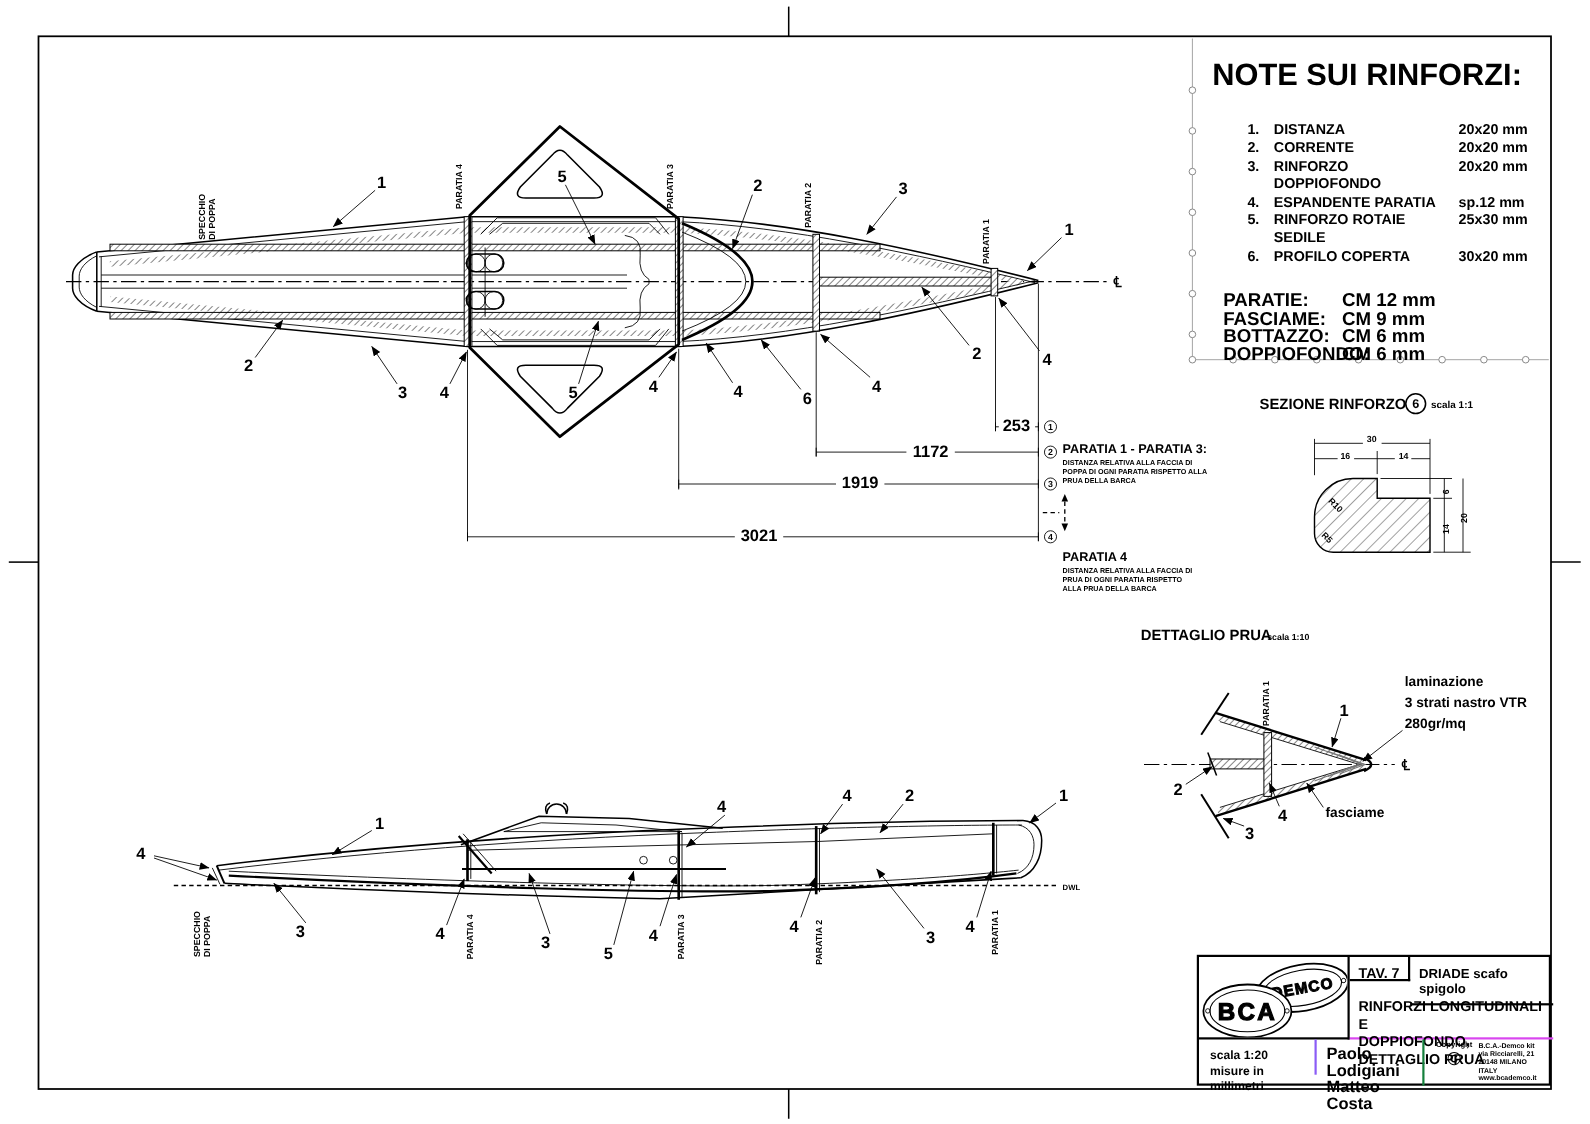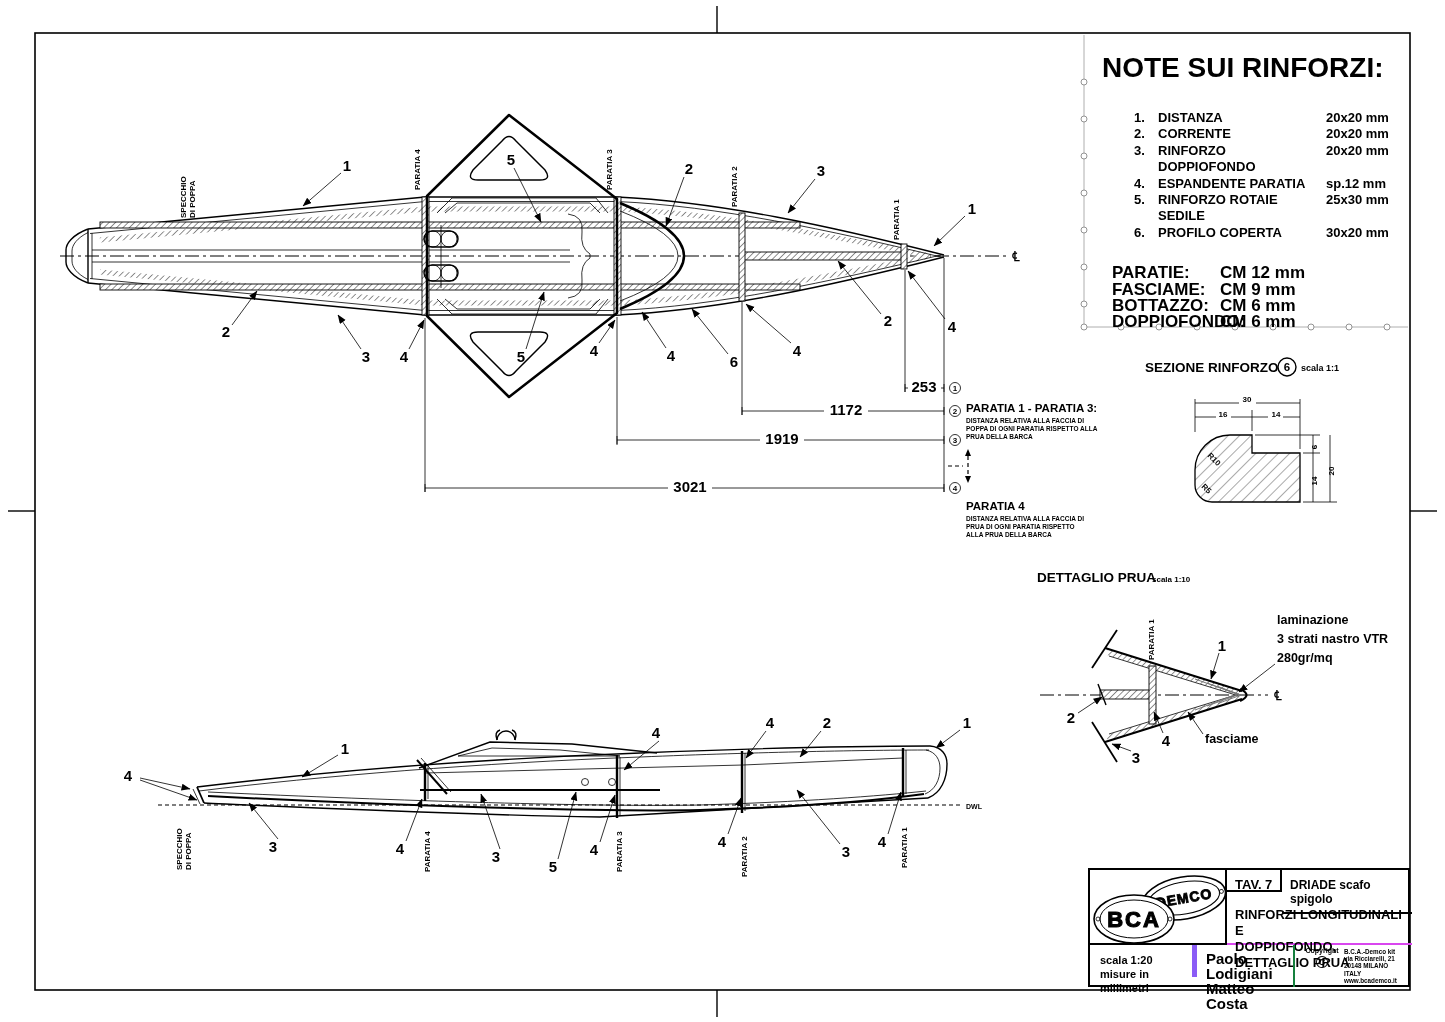--- a/index.html
+++ b/index.html
@@ -40,21 +40,21 @@
   .tb{position:absolute;left:1088px;top:868px;width:322px;height:119px;
       border:2px solid #000;box-sizing:border-box;}
   .tb .cell{position:absolute;box-sizing:border-box;}
   .c-logo{left:0;top:0;width:137px;height:75px;border-right:2px solid #000;border-bottom:2px solid #000;}
   .c-tav{left:137px;top:0;width:55px;height:22px;border-right:2px solid #000;border-bottom:2px solid #000;
          font-weight:bold;font-size:13px;padding:7px 0 0 8px;}
   .c-model{left:192px;top:0;width:130px;height:44px;border-bottom:2px solid #000;
          font-weight:bold;font-size:12px;padding:8px 0 0 8px;}
   .c-title{left:137px;top:30px;width:185px;height:45px;border-bottom:2px solid #d946ef;
          font-weight:bold;font-size:13px;line-height:16px;padding:7px 0 0 8px;}
-  .c-scala{left:0;top:75px;width:107px;height:32px;border-right:5px solid #8b5cf6;
+  .c-scala{left:0;top:75px;width:107px;height:32px;border-right:2px solid #8b5cf6;
          font-weight:bold;font-size:11px;line-height:14px;padding:8px 0 0 10px;}
   .c-auth{left:107px;top:75px;width:98px;height:42px;border-right:2px solid #15803d;
          font-weight:bold;font-size:15px;line-height:15px;padding:6px 0 0 9px;}
   .c-copy{left:210px;top:75px;width:112px;height:42px;display:flex;}
   .copyL{width:44px;text-align:center;padding-top:2px;}
   .copyL .clab{font-weight:bold;font-size:7px;}
   .copyL .csym{font-size:17px;font-weight:bold;line-height:17px;}
   .copyR{flex:1;font-weight:bold;font-size:6.3px;line-height:7.2px;padding-top:3px;}
 </style>
 </head>

